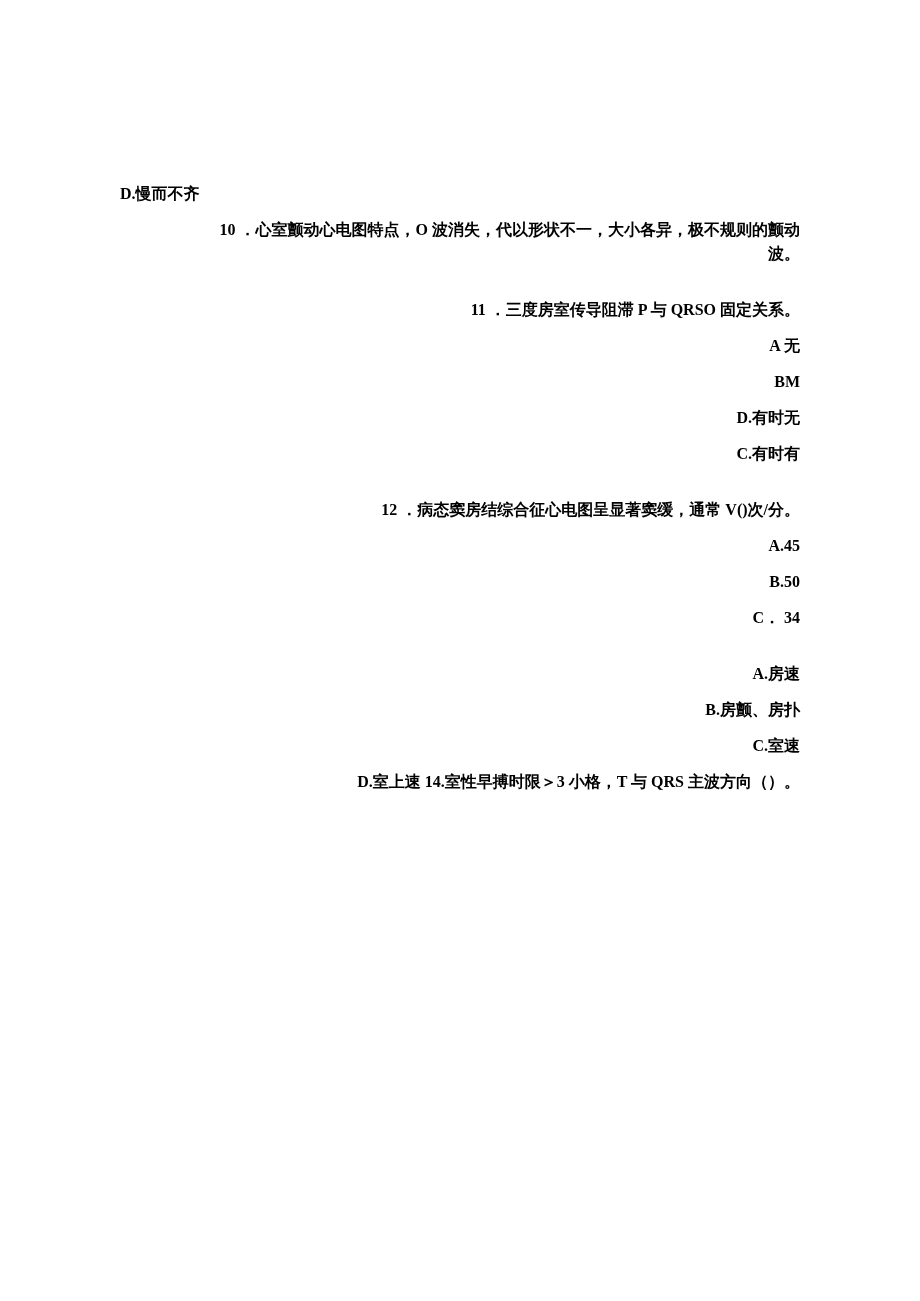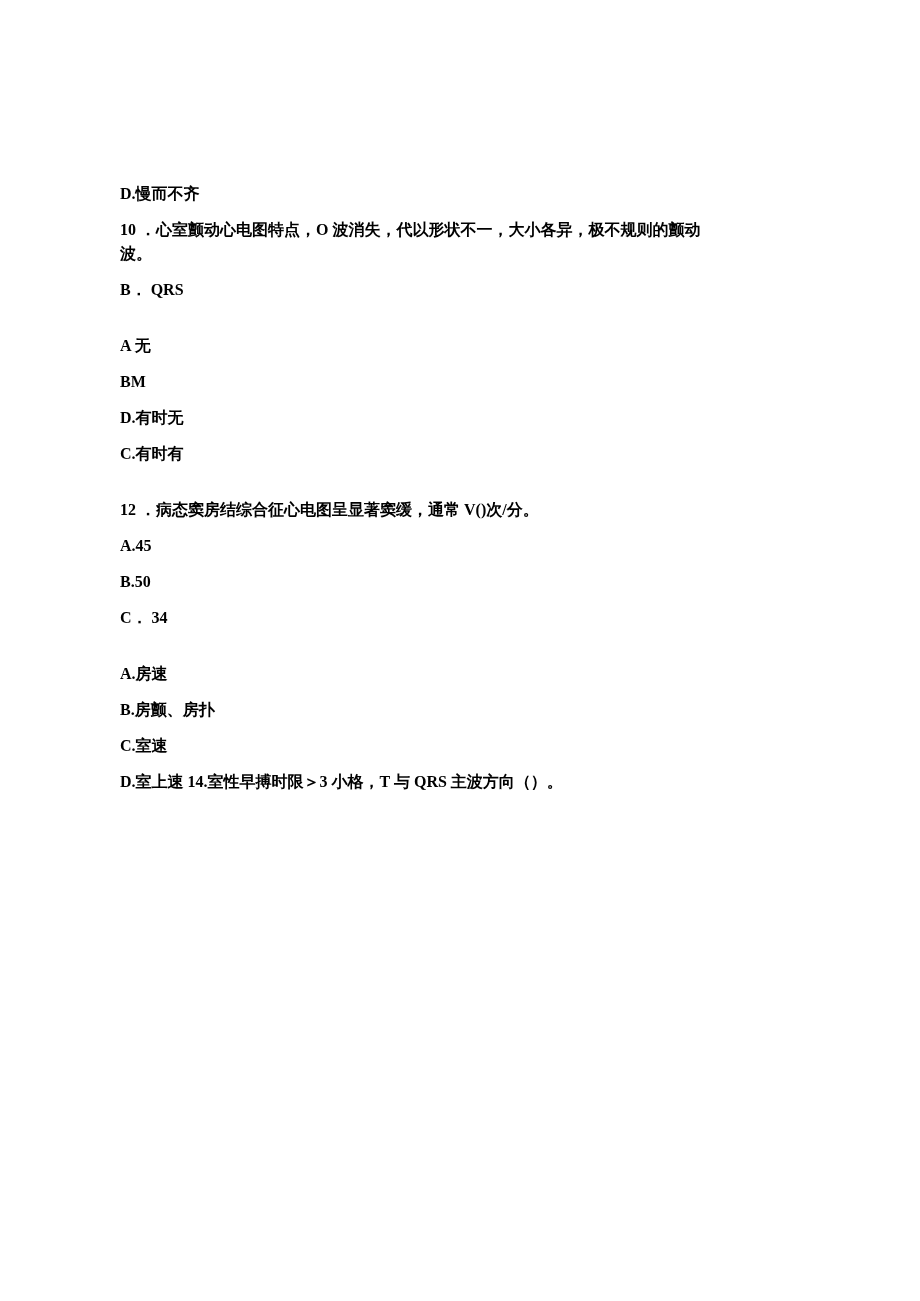--- a/index.html
+++ b/index.html
@@ -12,20 +12,21 @@
       background: #ffffff;
       width: 920px;
       font-family: "Times New Roman", "SimSun", serif;
       font-size: 16px;
       color: #000000;
       padding: 170px 120px 100px 120px;
       line-height: 1.5;
     }
     .question-block {
       margin-bottom: 32px;
+      text-align: right;
     }
     .option-line {
       margin-bottom: 12px;
       margin-top: 12px;
     }
     .stem {
       margin-bottom: 12px;
       margin-top: 12px;
     }
     .answer-mark {
@@ -37,26 +38,26 @@
 
 <div class="option-line">
   <span>D.慢而不齐</span>
 </div>
 
 <div class="question-block">
   <div class="stem">
     <div>10 ．心室颤动心电图特点，O 波消失，代以形状不一，大小各异，极不规则的颤动</div>
     <div>波。</div>
   </div>
-  <div class="option-line">
-    <span>B． QRS</span>
-  </div>
 </div>
 
 <div class="question-block">
+  <div class="stem">
+    <span>11 ．三度房室传导阻滞 P 与 QRSO 固定关系。</span>
+  </div>
   <div class="option-line">
     <span>A 无</span>
   </div>
   <div class="option-line">
     <span>BM</span>
   </div>
   <div class="option-line">
     <span>D.有时无</span>
   </div>
   <div class="option-line">

